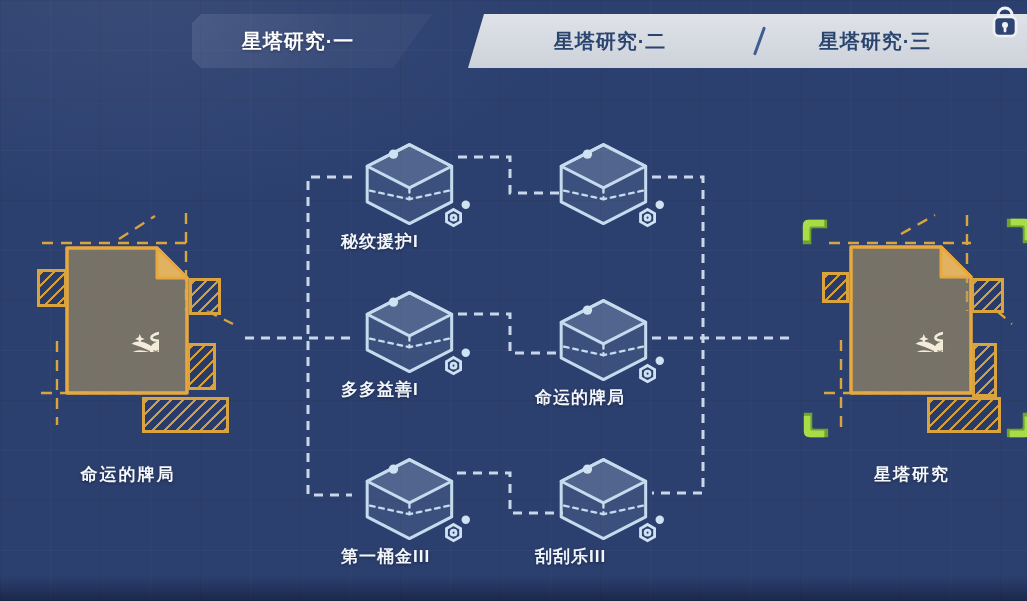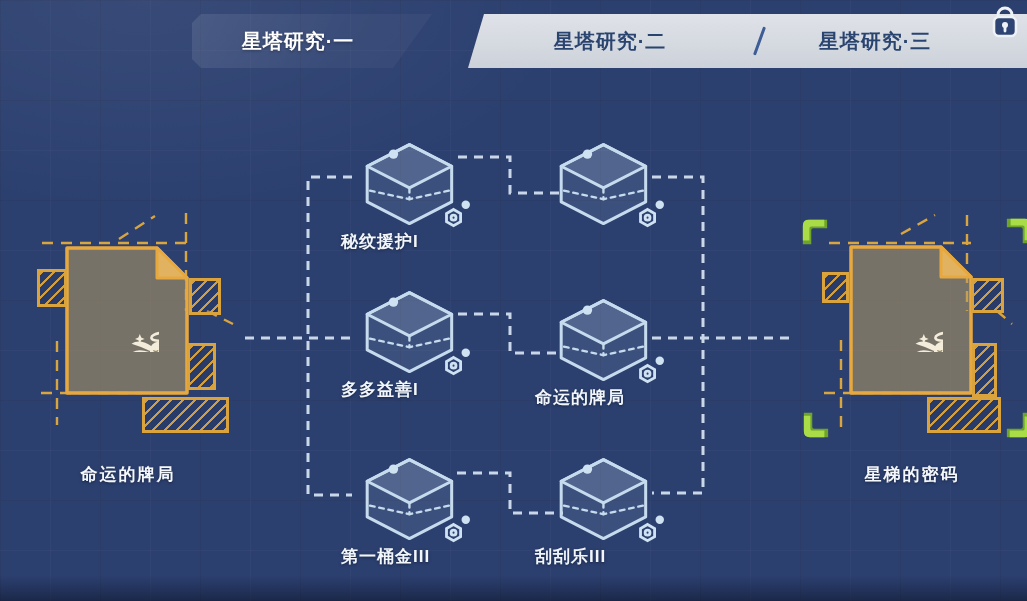--- a/index.html
+++ b/index.html
@@ -211,21 +211,21 @@
       </svg>
     <svg class="bracket br-tr" style="left:206px;top:12px" viewBox="0 0 30 30">
         <use href="#sym-bracket"></use>
       </svg>
     <svg class="bracket br-bl" style="left:3px;top:206px" viewBox="0 0 30 30">
         <use href="#sym-bracket"></use>
       </svg>
     <svg class="bracket br-br" style="left:206px;top:206px" viewBox="0 0 30 30">
         <use href="#sym-bracket"></use>
       </svg>
-    <div class="card-label" style="left:43px;top:258px;width:140px">星梯的密码</div>
+    <div class="card-label" style="left:43px;top:258px;width:140px">星塔研究</div>
   </div>
 
   <div class="tab-active">
     <div class="tab-label">星塔研究·一</div>
   </div>
   <div class="tab-band">
     <div class="tab-label tab-label-2">星塔研究·二</div>
     <div class="tab-divider"></div>
     <div class="tab-label tab-label-3">星塔研究·三</div>
   </div>

